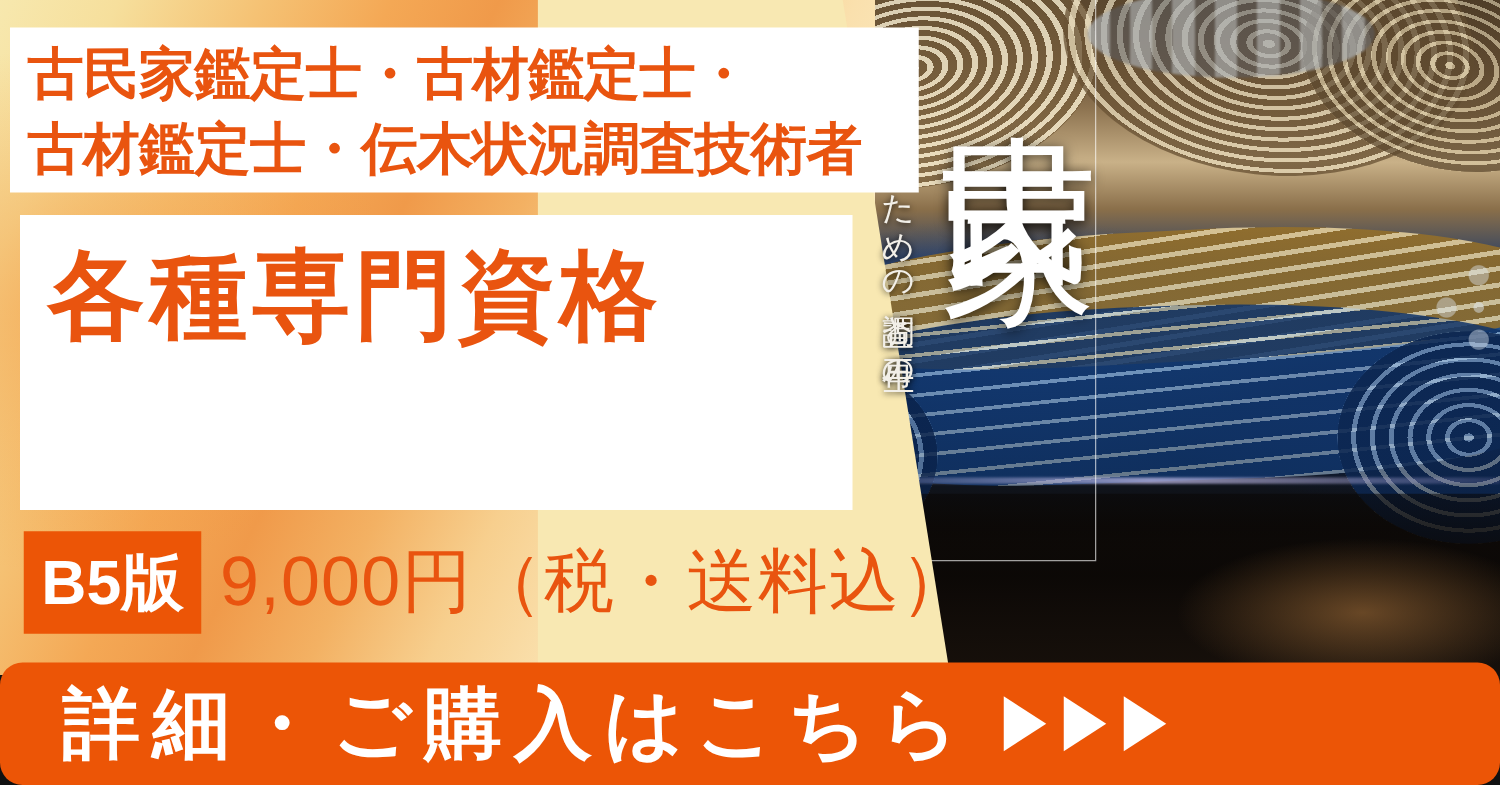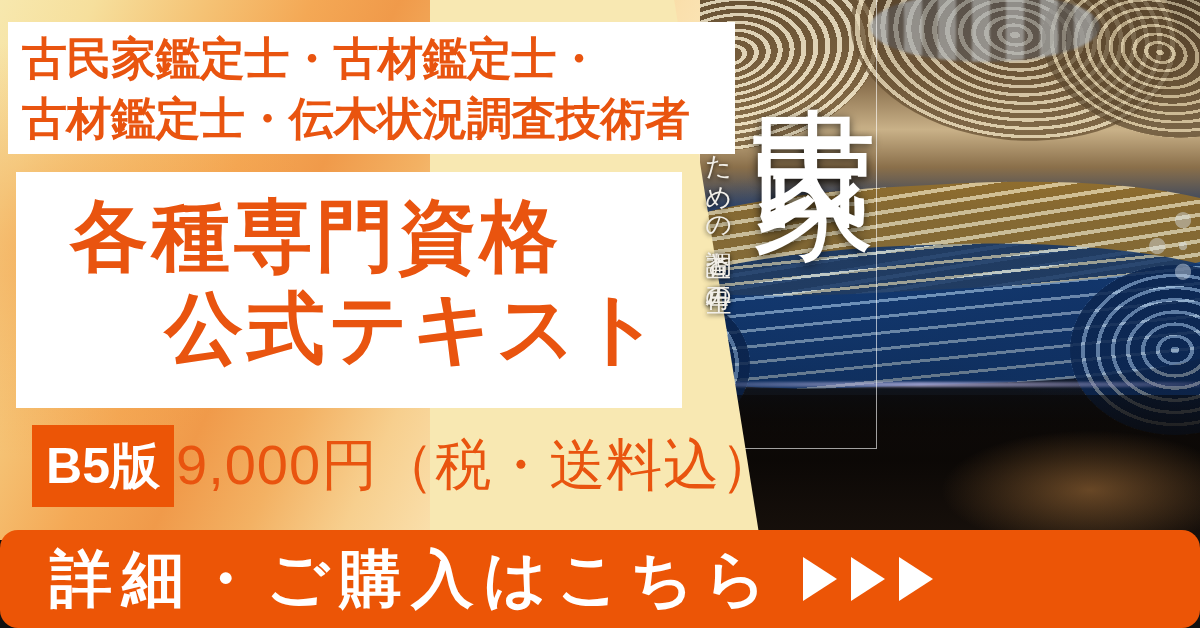--- a/index.html
+++ b/index.html
@@ -134,30 +134,30 @@
     color:#e9540f;font-weight:700;font-size:45px;line-height:60px;
     letter-spacing:-0.5px;white-space:nowrap;padding-left:14px;
   }
   .box1 .l1{padding-top:7px;}
 
   .box2{
     position:absolute;left:16px;top:172px;width:666px;height:236px;background:#fff;
   }
   .box2 .h1{
     color:#e9540f;font-weight:700;font-size:78px;line-height:92px;
-    letter-spacing:4px;white-space:nowrap;padding-left:22px;padding-top:18px;margin-left:32px;
+    letter-spacing:4px;white-space:nowrap;padding-left:22px;padding-top:18px;
   }
   .box2 .h2{
     color:#e9540f;font-weight:700;font-size:78px;line-height:92px;
     letter-spacing:4px;white-space:nowrap;text-align:right;padding-right:18px;
   }
 
   
   .badge{
-    position:absolute;left:32px;top:425px;width:142px;height:82px;
+    position:absolute;left:19px;top:425px;width:142px;height:82px;
     background:#ec5506;color:#fff;font-weight:700;font-size:50px;
     display:flex;align-items:center;justify-content:center;letter-spacing:0px;
   }
   .price{
     position:absolute;left:176px;top:425px;height:82px;
     display:flex;align-items:center;
     color:#e9540f;font-size:56px;font-weight:400;letter-spacing:1px;white-space:nowrap;
   }
 
   
@@ -202,21 +202,20 @@
   <div class="cover-sub">伝統構法　古民家活用のための調査と再生の</div>
   <div class="cover-title">古民家</div>
 
   <div class="box1">
     <div class="line l1">古民家鑑定士・古材鑑定士・</div>
     <div class="line l2">古材鑑定士・伝木状況調査技術者</div>
   </div>
 
   <div class="box2">
     <div class="h1">各種専門資格</div>
-    <div class="h2">公式テキスト</div>
   </div>
 
   <div class="badge">B5版</div>
   <div class="price">9,000円（税・送料込）</div>
 
   <div class="cta">
     <div class="cta-text">詳細・ご購入はこちら</div>
     <div class="arrows">
       <span class="arrow"></span>
       <span class="arrow"></span>

